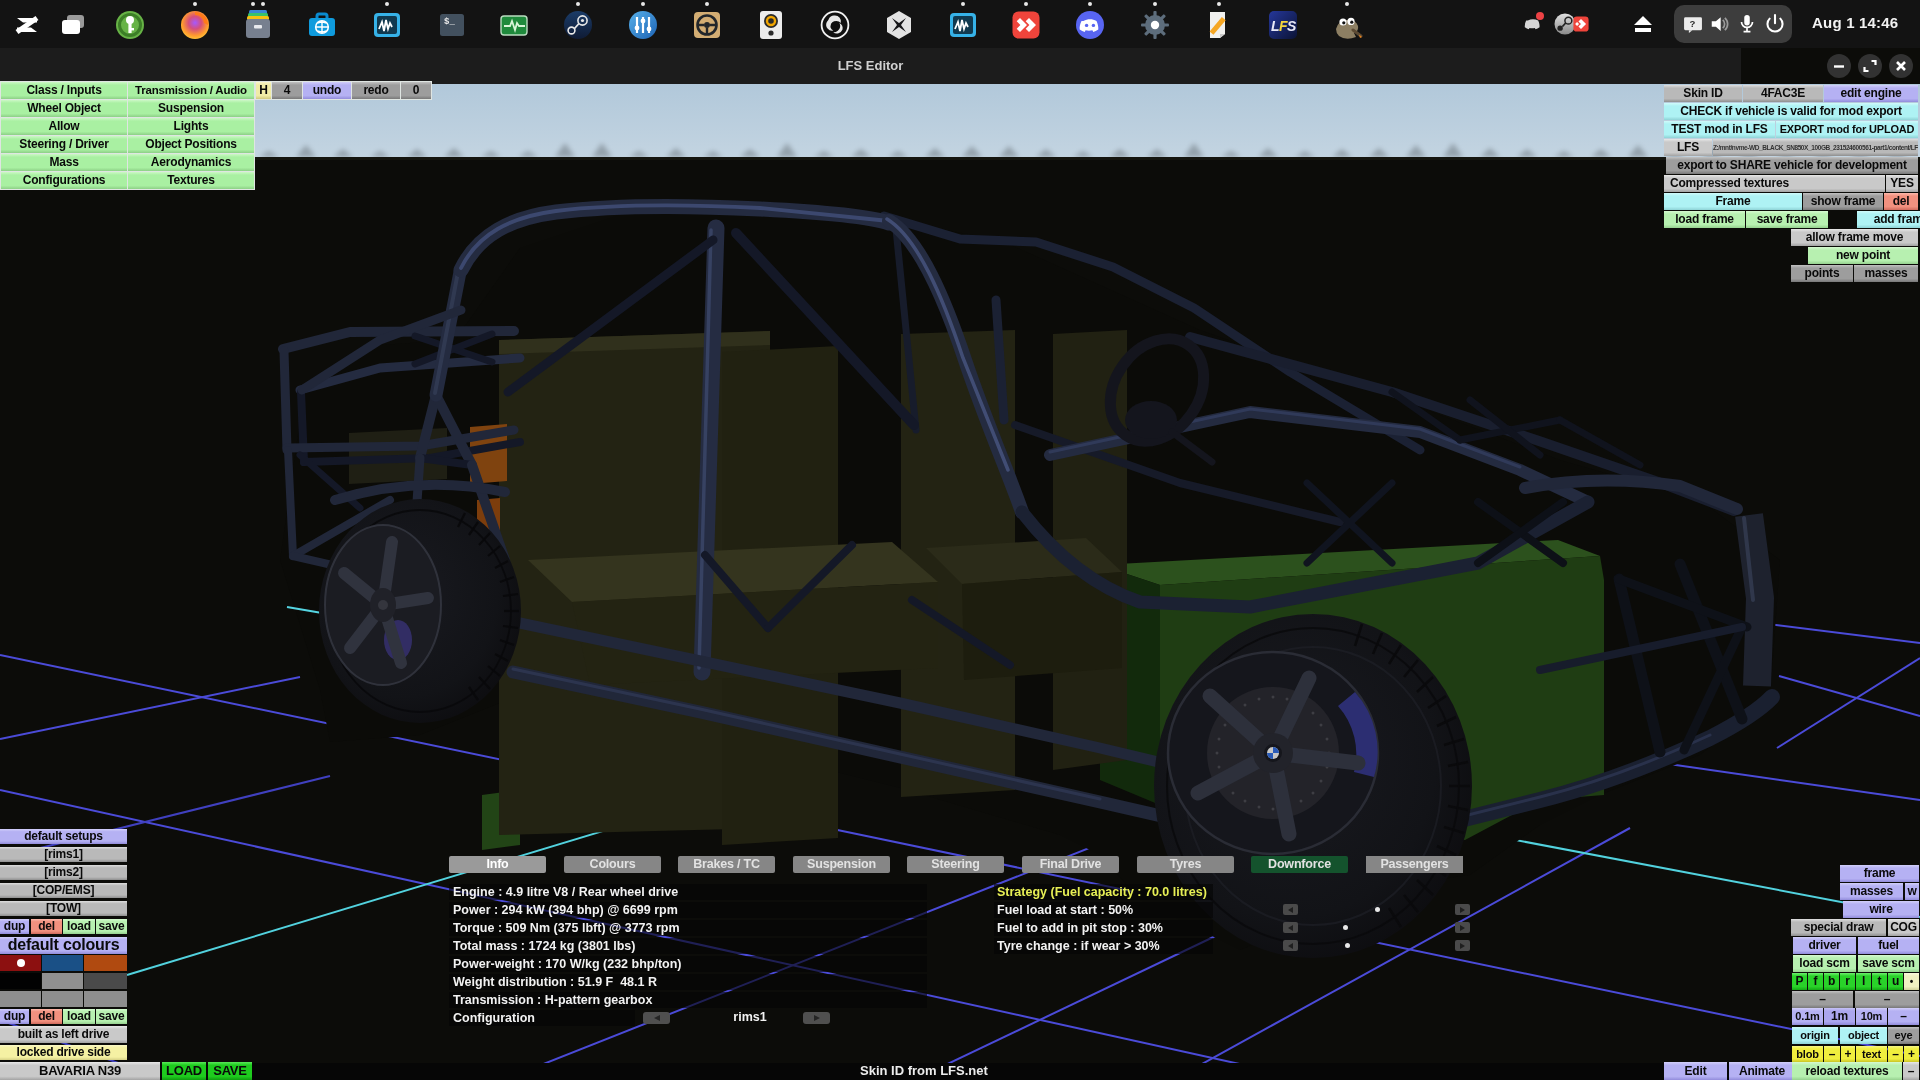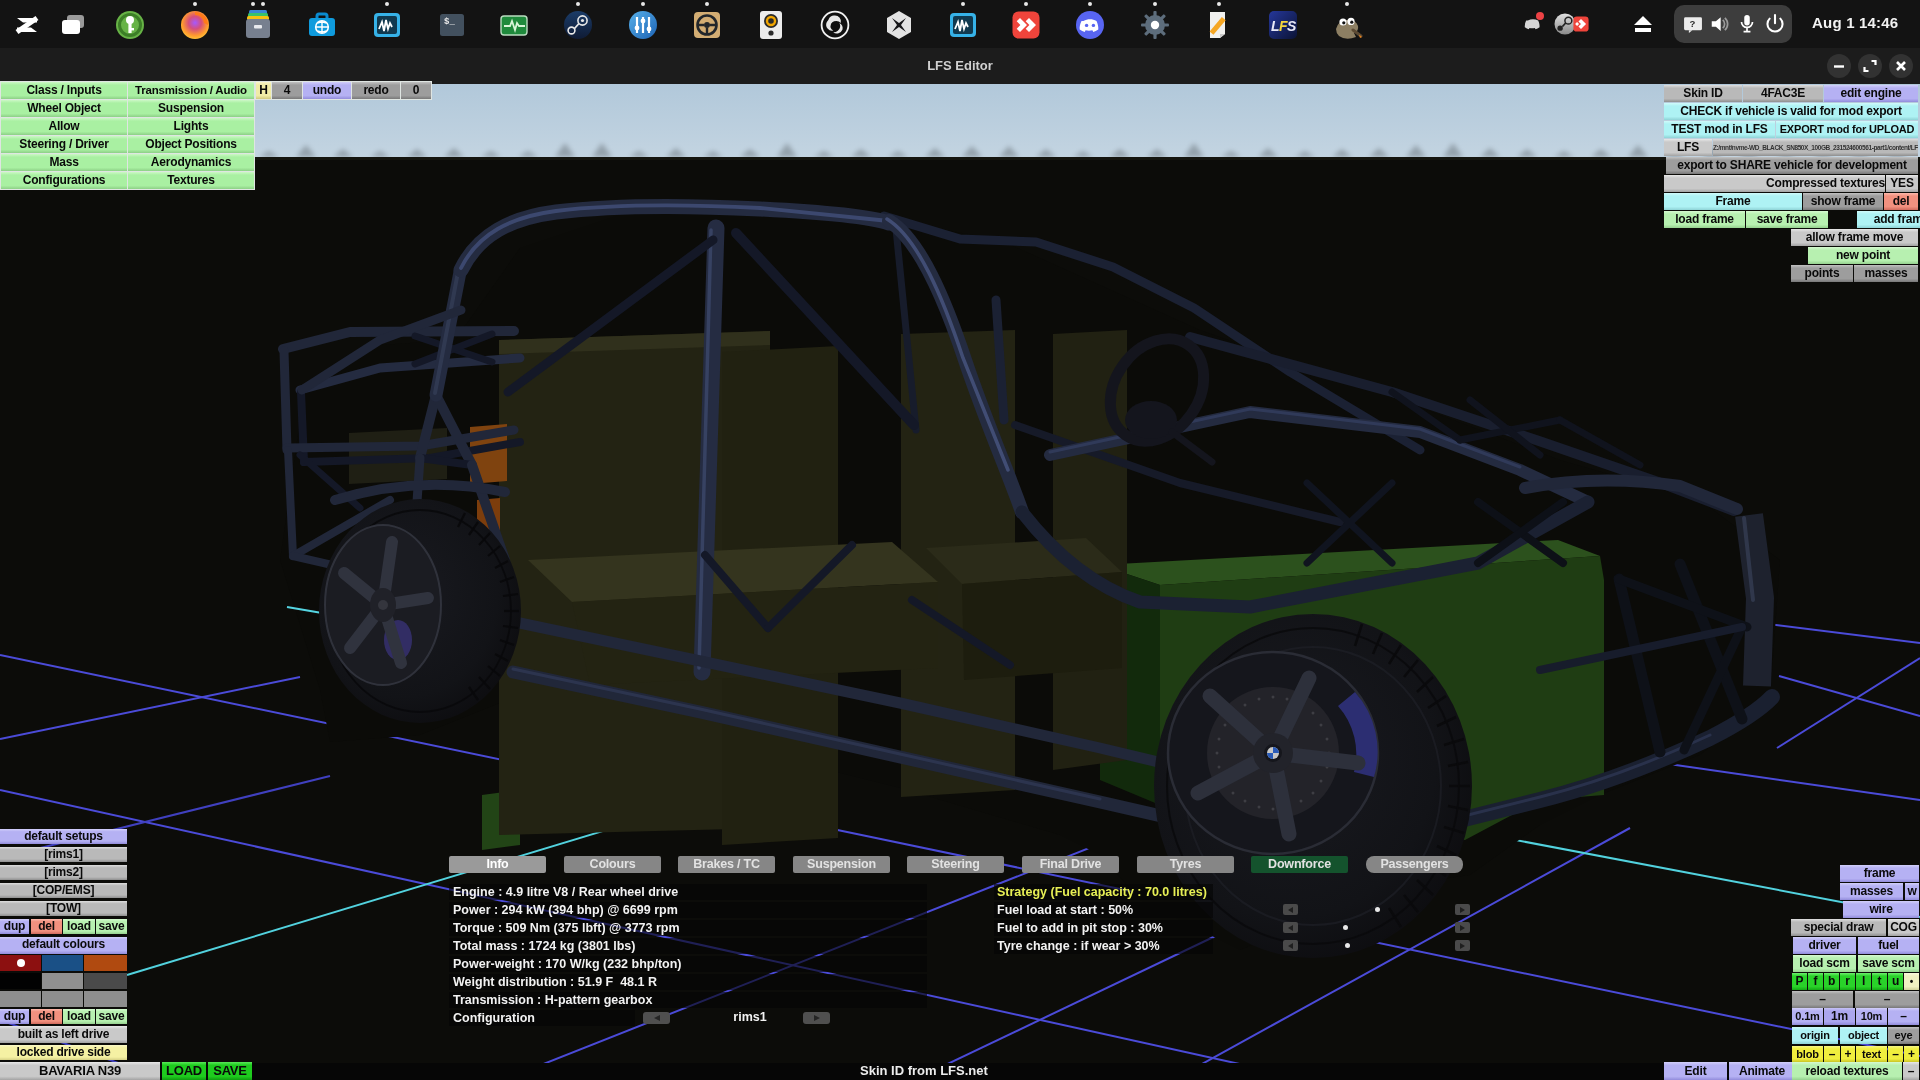--- a/index.html
+++ b/index.html
@@ -1,17 +1,17 @@
 <!DOCTYPE html>
 <html><head><meta charset="utf-8"><style>
 *{margin:0;padding:0;box-sizing:border-box}
 html,body{width:1920px;height:1080px;overflow:hidden;background:#0c0c09;
  font-family:"Liberation Sans",sans-serif;}
 #taskbar{position:absolute;left:0;top:0;width:1920px;height:48px;background:#131313;}
-#titlebar{position:absolute;left:0;top:48px;width:1920px;height:36px;background:#1c1c1c;}
+#titlebar{position:absolute;left:0;top:48px;width:1741px;height:36px;background:#1c1c1c;}
 #title{position:absolute;left:0;top:0;width:100%;text-align:center;line-height:36px;
  color:#d0d0d0;font-size:13px;font-weight:bold;}
 .wbtn{position:absolute;top:6px;width:24px;height:24px;border-radius:12px;background:#323232;}
 #viewport{position:absolute;left:0;top:84px;width:1920px;height:979px;background:#0c0c09;overflow:hidden;}
 .btn{position:absolute;font-size:12px;font-weight:bold;color:#0a0a0a;text-align:center;
  white-space:nowrap;overflow:hidden;letter-spacing:-0.2px;}
 .dot{position:absolute;width:4px;height:4px;border-radius:2px;background:#e8e8e8;top:2px;}
 .ticon{position:absolute;top:9px;}
 </style></head><body>
 <div id="taskbar">
@@ -462,42 +462,42 @@
 <div class="btn" style="left:401px;top:82px;width:30px;height:17px;line-height:17px;background:linear-gradient(180deg,#c2c2c2 0%,#9d9d9d 18%,#9d9d9d 80%,#787878 100%);color:#0a0a0a;font-size:12px;">0</div>
 <div class="btn" style="left:1664px;top:85px;width:78px;height:17px;line-height:17px;background:linear-gradient(180deg,#dedede 0%,#b9b9b9 18%,#b9b9b9 80%,#8f8f8f 100%);color:#0a0a0a;font-size:12px;">Skin ID</div>
 <div class="btn" style="left:1743px;top:85px;width:80px;height:17px;line-height:17px;background:linear-gradient(180deg,#dedede 0%,#b9b9b9 18%,#b9b9b9 80%,#8f8f8f 100%);color:#0a0a0a;font-size:12px;">4FAC3E</div>
 <div class="btn" style="left:1824px;top:85px;width:94px;height:17px;line-height:17px;background:linear-gradient(180deg,#d2cffa 0%,#b5b1f3 18%,#b5b1f3 80%,#928cdb 100%);color:#0a0a0a;font-size:12px;">edit engine</div>
 <div class="btn" style="left:1664px;top:103px;width:254px;height:17px;line-height:17px;background:linear-gradient(180deg,#d0fafa 0%,#aef2f4 18%,#aef2f4 80%,#8fd3d6 100%);color:#0a0a0a;font-size:12px;">CHECK if vehicle is valid for mod export</div>
 <div class="btn" style="left:1664px;top:121px;width:111px;height:17px;line-height:17px;background:linear-gradient(180deg,#d0fafa 0%,#aef2f4 18%,#aef2f4 80%,#8fd3d6 100%);color:#0a0a0a;font-size:12px;">TEST mod in LFS</div>
 <div class="btn" style="left:1776px;top:121px;width:142px;height:17px;line-height:17px;background:linear-gradient(180deg,#d0fafa 0%,#aef2f4 18%,#aef2f4 80%,#8fd3d6 100%);color:#0a0a0a;font-size:11px;">EXPORT mod for UPLOAD</div>
 <div class="btn" style="left:1664px;top:139px;width:48px;height:17px;line-height:17px;background:linear-gradient(180deg,#e8e8e8 0%,#c9c9c9 18%,#c9c9c9 80%,#a2a2a2 100%);color:#0a0a0a;font-size:12px;">LFS</div>
 <div class="btn" style="left:1713px;top:139px;width:205px;height:17px;line-height:17px;background:linear-gradient(180deg,#dedede 0%,#b9b9b9 18%,#b9b9b9 80%,#8f8f8f 100%);color:#333;font-size:6.5px;letter-spacing:-0.4px">Z:/mnt/nvme-WD_BLACK_SN850X_100GB_231524600561-part1/content/LFS</div>
 <div class="btn" style="left:1666px;top:157px;width:252px;height:17px;line-height:17px;background:linear-gradient(180deg,#c2c2c2 0%,#9d9d9d 18%,#9d9d9d 80%,#787878 100%);color:#0a0a0a;font-size:12px;">export to SHARE vehicle for development</div>
-<div class="btn" style="left:1664px;top:175px;width:221px;height:17px;line-height:17px;background:linear-gradient(180deg,#e8e8e8 0%,#c9c9c9 18%,#c9c9c9 80%,#a2a2a2 100%);color:#0a0a0a;font-size:12px;text-align:right;padding-left:6px">Compressed textures</div>
+<div class="btn" style="left:1664px;top:175px;width:221px;height:17px;line-height:17px;background:linear-gradient(180deg,#e8e8e8 0%,#c9c9c9 18%,#c9c9c9 80%,#a2a2a2 100%);color:#0a0a0a;font-size:12px;text-align:left;padding-left:6px">Compressed textures</div>
 <div class="btn" style="left:1886px;top:175px;width:32px;height:17px;line-height:17px;background:linear-gradient(180deg,#e8e8e8 0%,#c9c9c9 18%,#c9c9c9 80%,#a2a2a2 100%);color:#0a0a0a;font-size:12px;">YES</div>
 <div class="btn" style="left:1664px;top:193px;width:138px;height:17px;line-height:17px;background:linear-gradient(180deg,#d0fafa 0%,#aef2f4 18%,#aef2f4 80%,#8fd3d6 100%);color:#0a0a0a;font-size:12px;">Frame</div>
 <div class="btn" style="left:1803px;top:193px;width:80px;height:17px;line-height:17px;background:linear-gradient(180deg,#c2c2c2 0%,#9d9d9d 18%,#9d9d9d 80%,#787878 100%);color:#0a0a0a;font-size:12px;">show frame</div>
 <div class="btn" style="left:1884px;top:193px;width:34px;height:17px;line-height:17px;background:linear-gradient(180deg,#fcb9ab 0%,#f2917f 18%,#f2917f 80%,#d06a5c 100%);color:#0a0a0a;font-size:12px;">del</div>
 <div class="btn" style="left:1664px;top:211px;width:81px;height:17px;line-height:17px;background:linear-gradient(180deg,#d6fad0 0%,#b7f0b0 18%,#b7f0b0 80%,#95d18e 100%);color:#0a0a0a;font-size:12px;">load frame</div>
 <div class="btn" style="left:1746px;top:211px;width:82px;height:17px;line-height:17px;background:linear-gradient(180deg,#d6fad0 0%,#b7f0b0 18%,#b7f0b0 80%,#95d18e 100%);color:#0a0a0a;font-size:12px;">save frame</div>
 <div class="btn" style="left:1829px;top:211px;width:89px;height:17px;line-height:17px;background:linear-gradient(180deg,#d0fafa 0%,#aef2f4 18%,#aef2f4 80%,#8fd3d6 100%);color:#0a0a0a;font-size:12px;margin-left:28px;">add frame</div>
 <div class="btn" style="left:1791px;top:229px;width:127px;height:17px;line-height:17px;background:linear-gradient(180deg,#e8e8e8 0%,#c9c9c9 18%,#c9c9c9 80%,#a2a2a2 100%);color:#0a0a0a;font-size:12px;">allow frame move</div>
 <div class="btn" style="left:1808px;top:247px;width:110px;height:17px;line-height:17px;background:linear-gradient(180deg,#d6fad0 0%,#b7f0b0 18%,#b7f0b0 80%,#95d18e 100%);color:#0a0a0a;font-size:12px;">new point</div>
 <div class="btn" style="left:1791px;top:265px;width:62px;height:17px;line-height:17px;background:linear-gradient(180deg,#c2c2c2 0%,#9d9d9d 18%,#9d9d9d 80%,#787878 100%);color:#0a0a0a;font-size:12px;">points</div>
 <div class="btn" style="left:1854px;top:265px;width:64px;height:17px;line-height:17px;background:linear-gradient(180deg,#c2c2c2 0%,#9d9d9d 18%,#9d9d9d 80%,#787878 100%);color:#0a0a0a;font-size:12px;">masses</div>
 <div class="btn" style="left:0px;top:829px;width:127px;height:15px;line-height:15px;background:linear-gradient(180deg,#d2cffa 0%,#b5b1f3 18%,#b5b1f3 80%,#928cdb 100%);color:#0a0a0a;font-size:12px;">default setups</div>
 <div class="btn" style="left:0px;top:847px;width:127px;height:15px;line-height:15px;background:linear-gradient(180deg,#dedede 0%,#b9b9b9 18%,#b9b9b9 80%,#8f8f8f 100%);color:#0a0a0a;font-size:12px;">[rims1]</div>
 <div class="btn" style="left:0px;top:865px;width:127px;height:15px;line-height:15px;background:linear-gradient(180deg,#dedede 0%,#b9b9b9 18%,#b9b9b9 80%,#8f8f8f 100%);color:#0a0a0a;font-size:12px;">[rims2]</div>
 <div class="btn" style="left:0px;top:883px;width:127px;height:15px;line-height:15px;background:linear-gradient(180deg,#dedede 0%,#b9b9b9 18%,#b9b9b9 80%,#8f8f8f 100%);color:#0a0a0a;font-size:12px;">[COP/EMS]</div>
 <div class="btn" style="left:0px;top:901px;width:127px;height:15px;line-height:15px;background:linear-gradient(180deg,#dedede 0%,#b9b9b9 18%,#b9b9b9 80%,#8f8f8f 100%);color:#0a0a0a;font-size:12px;">[TOW]</div>
 <div class="btn" style="left:0px;top:919px;width:29px;height:15px;line-height:15px;background:linear-gradient(180deg,#d2cffa 0%,#b5b1f3 18%,#b5b1f3 80%,#928cdb 100%);color:#0a0a0a;font-size:12px;">dup</div>
 <div class="btn" style="left:31px;top:919px;width:31px;height:15px;line-height:15px;background:linear-gradient(180deg,#fcb9ab 0%,#f2917f 18%,#f2917f 80%,#d06a5c 100%);color:#0a0a0a;font-size:12px;">del</div>
 <div class="btn" style="left:63px;top:919px;width:32px;height:15px;line-height:15px;background:linear-gradient(180deg,#d6fad0 0%,#b7f0b0 18%,#b7f0b0 80%,#95d18e 100%);color:#0a0a0a;font-size:12px;">load</div>
 <div class="btn" style="left:96px;top:919px;width:31px;height:15px;line-height:15px;background:linear-gradient(180deg,#d6fad0 0%,#b7f0b0 18%,#b7f0b0 80%,#95d18e 100%);color:#0a0a0a;font-size:12px;">save</div>
-<div class="btn" style="left:0px;top:937px;width:127px;height:17px;line-height:15px;background:linear-gradient(180deg,#d2cffa 0%,#b5b1f3 18%,#b5b1f3 80%,#928cdb 100%);color:#0a0a0a;font-size:12px;">default colours</div>
+<div class="btn" style="left:0px;top:937px;width:127px;height:17px;line-height:15px;background:linear-gradient(180deg,#d2cffa 0%,#b5b1f3 18%,#b5b1f3 80%,#928cdb 100%);color:#0a0a0a;font-size:16px;">default colours</div>
 <div class="btn" style="left:0px;top:955px;width:41px;height:16px;line-height:16px;background:linear-gradient(180deg,#8c1010 0%,#8c1010 18%,#8c1010 80%,#8c1010 100%);color:#0a0a0a;font-size:12px;"></div>
 <div class="btn" style="left:42px;top:955px;width:41px;height:16px;line-height:16px;background:linear-gradient(180deg,#1a5086 0%,#1a5086 18%,#1a5086 80%,#1a5086 100%);color:#0a0a0a;font-size:12px;"></div>
 <div class="btn" style="left:84px;top:955px;width:43px;height:16px;line-height:16px;background:linear-gradient(180deg,#b04a10 0%,#b04a10 18%,#b04a10 80%,#b04a10 100%);color:#0a0a0a;font-size:12px;"></div>
 <div class="btn" style="left:0px;top:973px;width:41px;height:16px;line-height:16px;background:linear-gradient(180deg,#020202 0%,#020202 18%,#020202 80%,#020202 100%);color:#0a0a0a;font-size:12px;"></div>
 <div class="btn" style="left:42px;top:973px;width:41px;height:16px;line-height:16px;background:linear-gradient(180deg,#909090 0%,#909090 18%,#909090 80%,#909090 100%);color:#0a0a0a;font-size:12px;"></div>
 <div class="btn" style="left:84px;top:973px;width:43px;height:16px;line-height:16px;background:linear-gradient(180deg,#4a4a4a 0%,#4a4a4a 18%,#4a4a4a 80%,#4a4a4a 100%);color:#0a0a0a;font-size:12px;"></div>
 <div class="btn" style="left:0px;top:991px;width:41px;height:16px;line-height:16px;background:linear-gradient(180deg,#8e8e8e 0%,#8e8e8e 18%,#8e8e8e 80%,#8e8e8e 100%);color:#0a0a0a;font-size:12px;"></div>
 <div class="btn" style="left:42px;top:991px;width:41px;height:16px;line-height:16px;background:linear-gradient(180deg,#8e8e8e 0%,#8e8e8e 18%,#8e8e8e 80%,#8e8e8e 100%);color:#0a0a0a;font-size:12px;"></div>
 <div class="btn" style="left:84px;top:991px;width:43px;height:16px;line-height:16px;background:linear-gradient(180deg,#8e8e8e 0%,#8e8e8e 18%,#8e8e8e 80%,#8e8e8e 100%);color:#0a0a0a;font-size:12px;"></div>
 <div style="position:absolute;left:17px;top:959px;width:8px;height:8px;border-radius:4px;background:#fff"></div>
@@ -550,21 +550,21 @@
 <div class="btn" style="left:1903px;top:1062px;width:16px;height:18px;line-height:18px;background:linear-gradient(180deg,#e8e8e8 0%,#c9c9c9 18%,#c9c9c9 80%,#a2a2a2 100%);color:#0a0a0a;font-size:12px;">–</div>
 <div style="position:absolute;left:860px;top:1063px;width:200px;text-align:left;color:#ececec;font-size:13px;font-weight:bold">Skin ID from LFS.net</div>
 <div class="btn" style="left:449px;top:856px;width:97px;height:17px;line-height:17px;background:#9a9a9a;color:#ffffff;font-size:12.5px;border-radius:2px">Info</div>
 <div class="btn" style="left:564px;top:856px;width:97px;height:17px;line-height:17px;background:#868686;color:#e2e2e2;font-size:12.5px;border-radius:2px">Colours</div>
 <div class="btn" style="left:678px;top:856px;width:97px;height:17px;line-height:17px;background:#868686;color:#e2e2e2;font-size:12.5px;border-radius:2px">Brakes / TC</div>
 <div class="btn" style="left:793px;top:856px;width:97px;height:17px;line-height:17px;background:#868686;color:#e2e2e2;font-size:12.5px;border-radius:2px">Suspension</div>
 <div class="btn" style="left:907px;top:856px;width:97px;height:17px;line-height:17px;background:#868686;color:#e2e2e2;font-size:12.5px;border-radius:2px">Steering</div>
 <div class="btn" style="left:1022px;top:856px;width:97px;height:17px;line-height:17px;background:#868686;color:#e2e2e2;font-size:12.5px;border-radius:2px">Final Drive</div>
 <div class="btn" style="left:1137px;top:856px;width:97px;height:17px;line-height:17px;background:#868686;color:#e2e2e2;font-size:12.5px;border-radius:2px">Tyres</div>
 <div class="btn" style="left:1251px;top:856px;width:97px;height:17px;line-height:17px;background:#14532d;color:#e2e2e2;font-size:12.5px;border-radius:2px">Downforce</div>
-<div class="btn" style="left:1366px;top:856px;width:97px;height:17px;line-height:17px;background:#868686;color:#e2e2e2;font-size:12.5px;border-radius:8px">Passengers</div>
+<div class="btn" style="left:1366px;top:856px;width:97px;height:17px;line-height:17px;background:#868686;color:#e2e2e2;font-size:12.5px;border-radius:0">Passengers</div>
 <div style="position:absolute;left:449px;top:884px;width:478px;height:16px;background:rgba(5,5,5,0.62)"></div>
 <div style="position:absolute;left:453px;top:884px;height:16px;line-height:16px;color:#f2f2f2;font-size:12.5px;font-weight:bold;white-space:nowrap">Engine : 4.9 litre V8 / Rear wheel drive</div>
 <div style="position:absolute;left:449px;top:902px;width:478px;height:16px;background:rgba(5,5,5,0.62)"></div>
 <div style="position:absolute;left:453px;top:902px;height:16px;line-height:16px;color:#f2f2f2;font-size:12.5px;font-weight:bold;white-space:nowrap">Power : 294 kW (394 bhp) @ 6699 rpm</div>
 <div style="position:absolute;left:449px;top:920px;width:478px;height:16px;background:rgba(5,5,5,0.62)"></div>
 <div style="position:absolute;left:453px;top:920px;height:16px;line-height:16px;color:#f2f2f2;font-size:12.5px;font-weight:bold;white-space:nowrap">Torque : 509 Nm (375 lbft) @ 3773 rpm</div>
 <div style="position:absolute;left:449px;top:938px;width:478px;height:16px;background:rgba(5,5,5,0.62)"></div>
 <div style="position:absolute;left:453px;top:938px;height:16px;line-height:16px;color:#f2f2f2;font-size:12.5px;font-weight:bold;white-space:nowrap">Total mass : 1724 kg (3801 lbs)</div>
 <div style="position:absolute;left:449px;top:956px;width:478px;height:16px;background:rgba(5,5,5,0.62)"></div>
 <div style="position:absolute;left:453px;top:956px;height:16px;line-height:16px;color:#f2f2f2;font-size:12.5px;font-weight:bold;white-space:nowrap">Power-weight : 170 W/kg (232 bhp/ton)</div>

